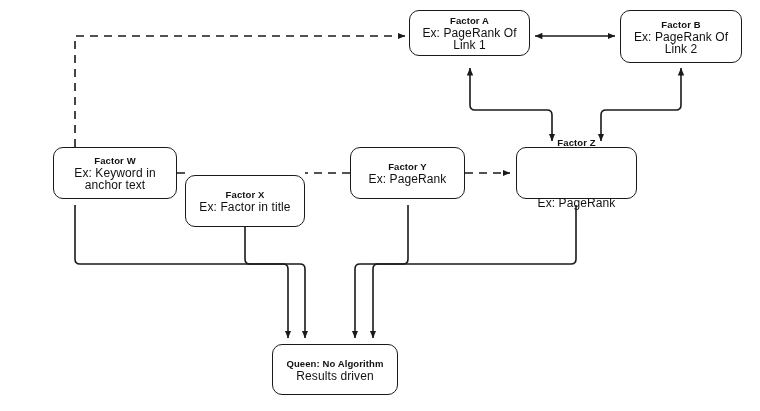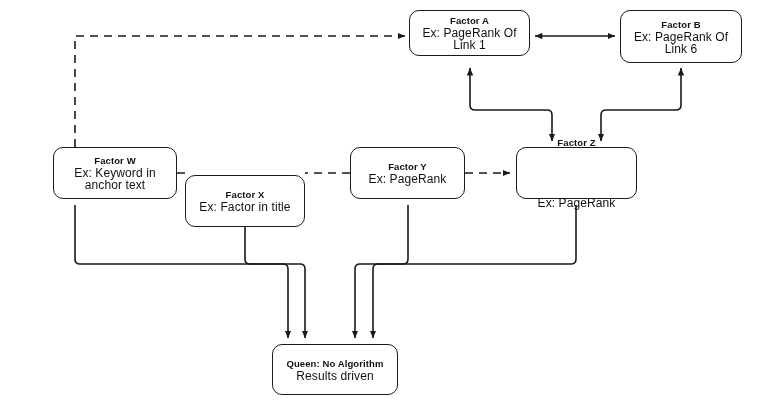--- a/index.html
+++ b/index.html
@@ -92,21 +92,21 @@
     </g>
   </svg>
 
   <div class="node" style="left:409px; top:10px; width:121px; height:46px;">
     <div class="title">Factor A</div>
     <div class="subtitle">Ex: PageRank Of Link 1</div>
   </div>
 
   <div class="node" style="left:620px; top:10px; width:122px; height:53px;">
     <div class="title">Factor B</div>
-    <div class="subtitle">Ex: PageRank Of Link 6</div>
+    <div class="subtitle">Ex: PageRank Of Link 2</div>
   </div>
 
   <div class="node" style="left:13px; top:147px; width:124px; height:52px;margin-left:40px;">
     <div class="title">Factor W</div>
     <div class="subtitle">Ex: Keyword in anchor text</div>
   </div>
 
   <div class="node" style="left:185px; top:147px; width:120px; height:52px;margin-top:28px;">
     <div class="title">Factor X</div>
     <div class="subtitle">Ex: Factor in title</div>

